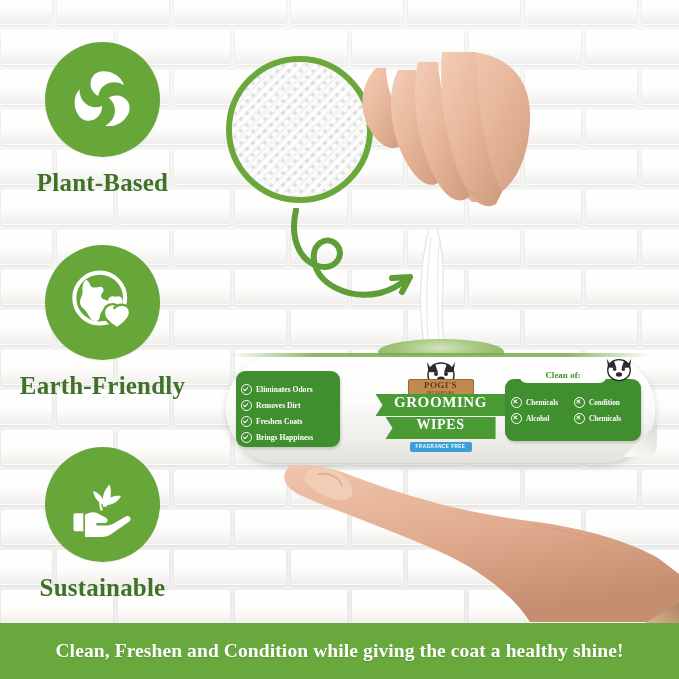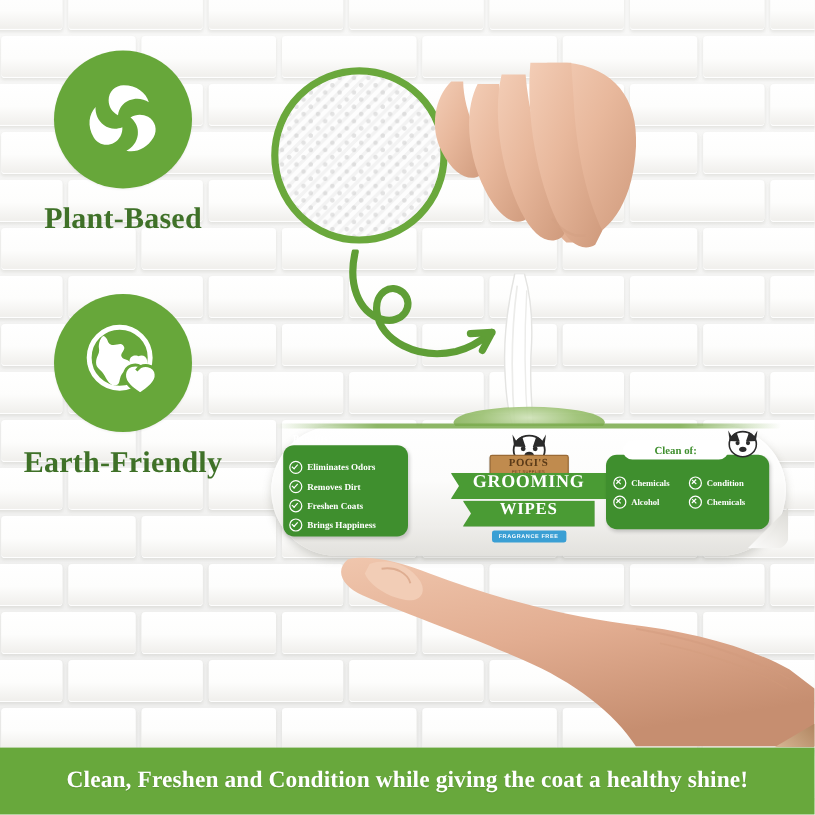--- a/index.html
+++ b/index.html
@@ -401,20 +401,35 @@
           <g fill="#ffffff">
             <path d="M50 13c14 0 24 8 27 18-6-4-14-5-21-2-7 3-11 9-12 16-6-3-10-9-10-16 0-9 7-16 16-16z" transform="rotate(0 50 50)"></path>
             <path d="M50 13c14 0 24 8 27 18-6-4-14-5-21-2-7 3-11 9-12 16-6-3-10-9-10-16 0-9 7-16 16-16z" transform="rotate(120 50 50)"></path>
             <path d="M50 13c14 0 24 8 27 18-6-4-14-5-21-2-7 3-11 9-12 16-6-3-10-9-10-16 0-9 7-16 16-16z" transform="rotate(240 50 50)"></path>
           </g>
         </svg>
       </div>
       <div class="badge-label">Plant-Based</div>
     </div>
 
+    <div class="badge-item" style="top:447px">
+      <div class="badge-circle">
+        <svg width="82" height="82" viewBox="0 0 100 100" aria-hidden="true">
+          <g fill="#ffffff">
+            <path d="M50 52c-2-10 1-20 8-27 3 9 2 20-4 27z"></path>
+            <path d="M51 47c5-6 13-9 21-8-4 8-13 12-21 11z"></path>
+            <path d="M49 49c-6-3-10-9-11-16 7 2 12 8 13 15z"></path>
+            <path d="M48 40c-1 6 0 12 2 16l-3 1c-2-6-2-12-1-17z"></path>
+            <path d="M16 60h10v22H16a2 2 0 0 1-2-2V62a2 2 0 0 1 2-2z"></path>
+            <path d="M28 62c6-4 12-4 17-1l9 5c3 2 2 6-2 6h-9c-2 0-2 3 0 3h12c3 0 6-1 9-3l14-8c4-2 8 3 4 6L62 84c-4 3-9 5-14 5H28z"></path>
+          </g>
+        </svg>
+      </div>
+      <div class="badge-label">Sustainable</div>
+    </div>
   </div>
 
   <div class="wipe-circle">
     <div class="wipe-tex"></div>
   </div>
 
   <svg class="curly" viewBox="0 0 140 108">
     <path d="M8 2 C2 28, 10 52, 30 58 C48 63, 58 46, 48 36 C38 27, 24 36, 26 52 C29 76, 60 92, 92 85 C104 82, 113 76, 120 70" fill="none" stroke="#5f9e36" stroke-width="6" stroke-linecap="round"></path>
     <path d="M122 69 L104 70 M122 69 L114 84" fill="none" stroke="#5f9e36" stroke-width="6" stroke-linecap="round"></path>
   </svg>

